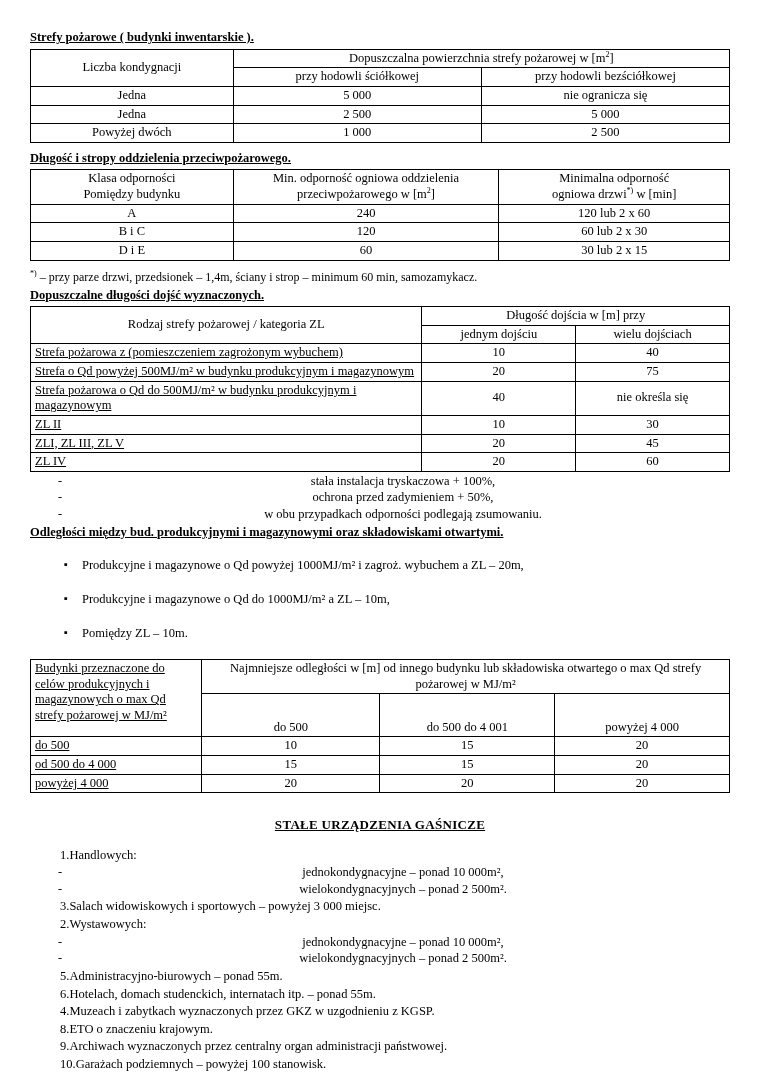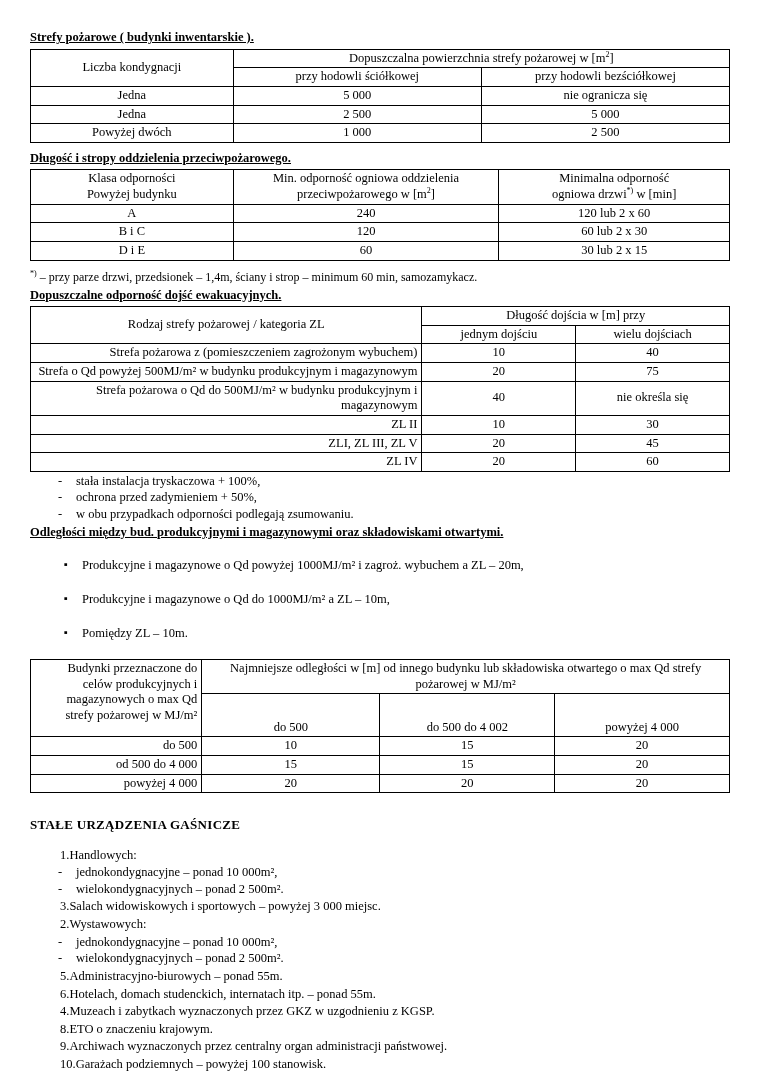--- a/index.html
+++ b/index.html
@@ -24,51 +24,53 @@
     position: relative;
   }
   .section-title {
     text-align: left;
     font-weight: bold;
     text-decoration: underline;
     font-size: 12.5px;
     margin: 0 0 3px 0;
   }
   .big-title {
-    text-align: left;
+    text-align: center;
     font-weight: bold;
+    text-decoration: underline;
     font-size: 13px;
     letter-spacing: 0.3px;
     margin: 0;
   }
   table.doc {
     border-collapse: collapse;
     width: 100%;
     table-layout: fixed;
     margin: 0 0 2px 0;
   }
   table.doc td, table.doc th {
     border: 1px solid #000000;
     padding: 1px 4px;
     font-weight: normal;
     font-size: 12.5px;
     vertical-align: middle;
     line-height: 1.25;
   }
   .c { text-align: center; }
-  .l { text-align: right; }
+  .l { text-align: left; text-decoration: underline; }
   sup { font-size: 8px; vertical-align: super; line-height: 0; }
   .note {
     font-size: 12px;
     margin: 9px 0 3px 0;
   }
   .dash-list {
     margin: 2px 0 2px 0;
     padding: 0;
     list-style: none;
+    text-align: center;
   }
   .dash-list li {
     position: relative;
     padding-left: 46px;
     margin: 1px 0;
     font-size: 12.5px;
   }
   .dash-list li::before {
     content: "-";
     position: absolute;
@@ -151,21 +153,21 @@
   <table class="doc">
     <colgroup>
         <col style="width:29%">
         <col style="width:38%">
         <col style="width:33%">
       </colgroup>
     <tbody>
       <tr>
         <td class="c">
           <span>Klasa odporności</span><br>
-          <span>Powyżej budynku</span>
+          <span>Pomiędzy budynku</span>
         </td>
         <td class="c">
           <span>Min. odporność ogniowa oddzielenia</span><br>
           <span>przeciwpożarowego w [m</span><sup>2</sup><span>]</span>
         </td>
         <td class="c">
           <span>Minimalna odporność</span><br>
           <span>ogniowa drzwi</span><sup>*)</sup><span> w [min]</span>
         </td>
       </tr>
@@ -181,21 +183,21 @@
       </tr>
       <tr>
         <td class="c">D i E</td>
         <td class="c">60</td>
         <td class="c">30 lub 2 x 15</td>
       </tr>
     </tbody>
   </table>
   <div class="note"><sup>*)</sup><span> – przy parze drzwi, przedsionek – 1,4m, ściany i strop – minimum 60 min, samozamykacz.</span></div>
 
-  <div class="section-title">Dopuszczalne odporność dojść ewakuacyjnych.</div>
+  <div class="section-title">Dopuszczalne długości dojść wyznaczonych.</div>
   <table class="doc">
     <colgroup>
         <col style="width:56%">
         <col style="width:22%">
         <col style="width:22%">
       </colgroup>
     <tbody>
       <tr>
         <td class="c" rowspan="2">Rodzaj strefy pożarowej / kategoria ZL</td>
         <td class="c" colspan="2">Długość dojścia w [m] przy</td>
@@ -265,21 +267,21 @@
           <span>magazynowych o max Qd</span><br>
           <span>strefy pożarowej w MJ/m²</span>
         </td>
         <td class="c" colspan="3">
           <span>Najmniejsze odległości w [m] od innego budynku lub składowiska otwartego o max Qd strefy</span><br>
           <span>pożarowej w MJ/m²</span>
         </td>
       </tr>
       <tr class="tall">
         <td class="c" style="vertical-align:bottom; height:40px;">do 500</td>
-        <td class="c" style="vertical-align:bottom;">do 500 do 4 002</td>
+        <td class="c" style="vertical-align:bottom;">do 500 do 4 001</td>
         <td class="c" style="vertical-align:bottom;">powyżej 4 000</td>
       </tr>
       <tr>
         <td class="l">do 500</td>
         <td class="c">10</td>
         <td class="c">15</td>
         <td class="c">20</td>
       </tr>
       <tr>
         <td class="l">od 500 do 4 000</td>

